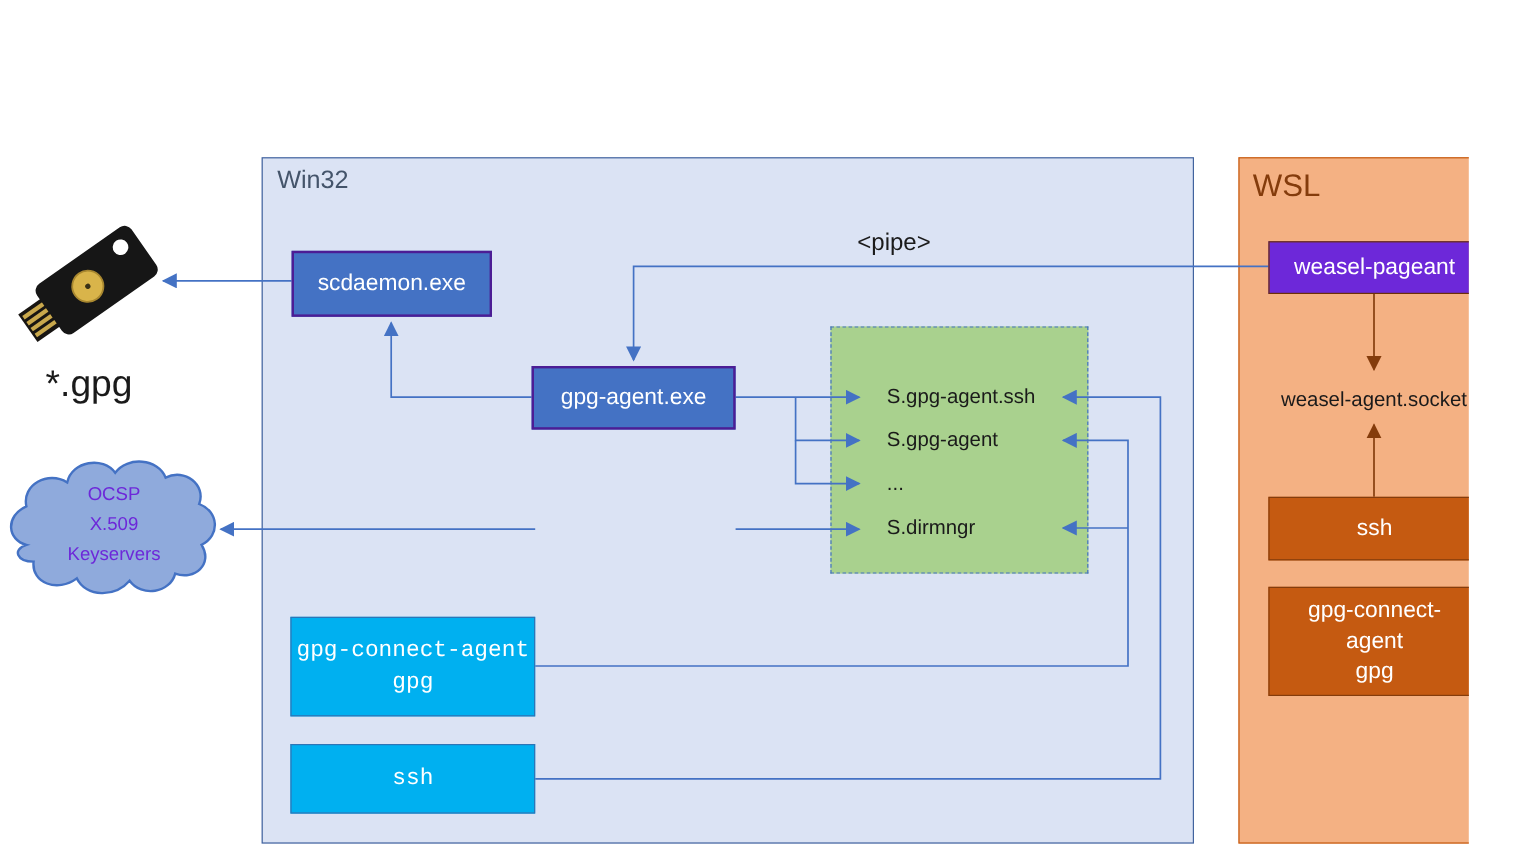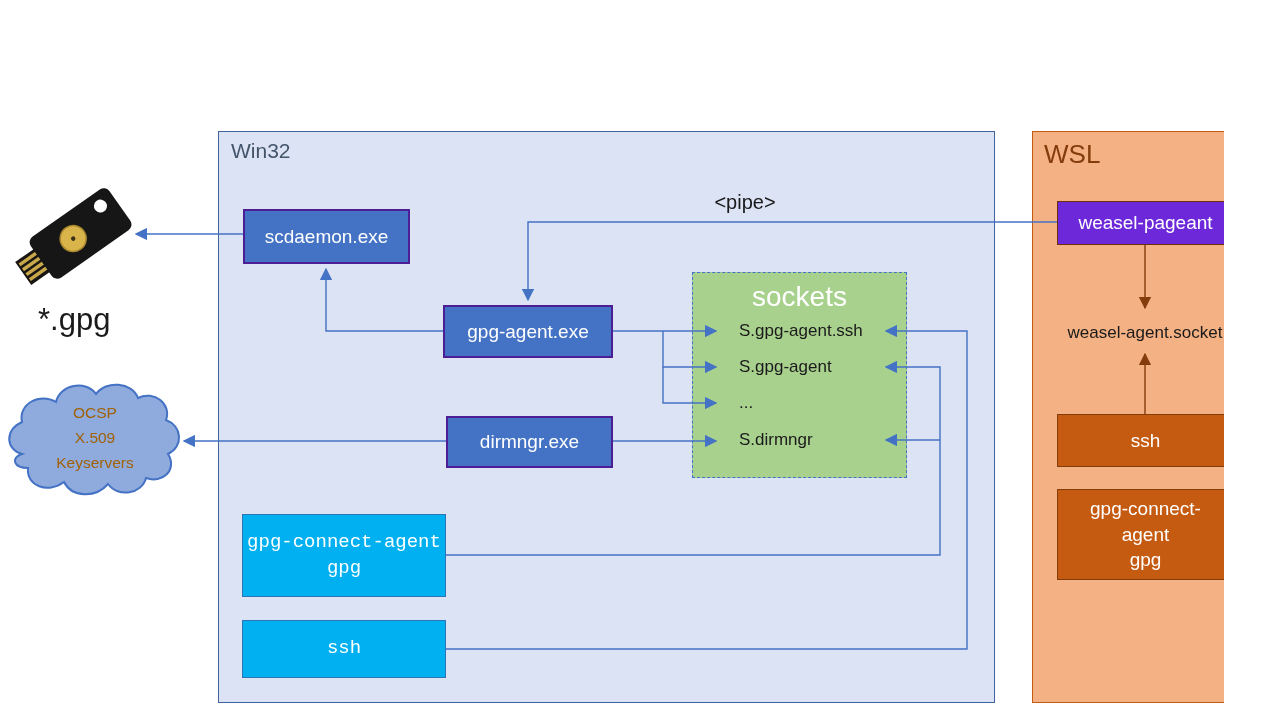--- a/index.html
+++ b/index.html
@@ -17,36 +17,35 @@
   .cyan{background:#00b0f0;border:1px solid #2e75b6;font-family:Liberation Mono, monospace;}
   .col{flex-direction:column;}
   .sockets{position:absolute;left:692px;top:272px;width:215px;height:206px;box-sizing:border-box;
            background:#a9d18e;border:1.5px dashed #4472c4;}
   .sockets-title{position:absolute;left:0;top:8px;width:100%;text-align:center;
                  color:#ffffff;font-size:28px;}
   .sock-entry{position:absolute;left:46px;height:22px;color:#1a1a1a;font-size:17px;white-space:nowrap;}
   .weasel{background:#6d28d9;border:1px solid #6b2f09;}
   .wslproc{background:#c55a11;border:1px solid #843c0c;}
   .plain-label{position:absolute;color:#1a1a1a;white-space:nowrap;}
-  .cloud-text{position:absolute;color:#a16207;font-size:15.5px;text-align:center;line-height:25px;}
+  .cloud-text{position:absolute;color:#6d28d9;font-size:15.5px;text-align:center;line-height:25px;}
   svg{display:block;}
   .overlay{position:absolute;left:0;top:0;pointer-events:none;}
 </style>
 </head>
 <body>
 
 <div class="stage">
 
   <div class="container-box win32"></div>
   <div class="container-box wsl"></div>
   <div class="container-label" style="left:231px;top:139px;">Win32</div>
   <div class="wsl-label" style="left:1044px;top:139px;">WSL</div>
 
   <div class="sockets">
-    <div class="sockets-title">sockets</div>
     <div class="sock-entry" style="top:48px;">S.gpg-agent.ssh</div>
     <div class="sock-entry" style="top:84px;">S.gpg-agent</div>
     <div class="sock-entry" style="top:120px;">...</div>
     <div class="sock-entry" style="top:157px;">S.dirmngr</div>
   </div>
 
   <svg class="abs" style="left:0;top:372px;" width="192" height="140" viewBox="0 0 192 140">
     <path d="M 22 82 C 6 78 4 58 22 50 C 18 32 40 20 56 30 C 60 12 86 8 96 22
              C 106 8 132 10 138 26 C 154 18 172 32 166 48 C 182 54 184 74 168 82
              C 178 98 162 112 146 106 C 142 122 118 126 108 112 C 96 126 72 126 64 110
@@ -99,21 +98,20 @@
     </g>
     <g fill="none" stroke="#843c0c" stroke-width="1.4">
       <path d="M 1145 245 L 1145 308" marker-end="url(#mbr)"></path>
       <path d="M 1145 414 L 1145 354" marker-end="url(#mbr)"></path>
       <path d="M 1234 528 L 1267 528 L 1267 333 L 1250 333" marker-end="url(#mbr)"></path>
     </g>
   </svg>
 
   <div class="pbox blue" style="left:243px;top:209px;width:167px;height:55px;">scdaemon.exe</div>
   <div class="pbox blue" style="left:443px;top:305px;width:170px;height:53px;">gpg-agent.exe</div>
-  <div class="pbox blue" style="left:446px;top:416px;width:167px;height:52px;">dirmngr.exe</div>
   <div class="pbox cyan col" style="left:242px;top:514px;width:204px;height:83px;">
     <div>gpg-connect-agent</div>
     <div>gpg</div>
   </div>
   <div class="pbox cyan" style="left:242px;top:620px;width:204px;height:58px;">ssh</div>
 
   <div class="pbox weasel" style="left:1057px;top:201px;width:177px;height:44px;">weasel-pageant</div>
   <div class="plain-label" style="left:1045px;top:323px;width:200px;text-align:center;font-size:17px;">weasel-agent.socket</div>
   <div class="pbox wslproc" style="left:1057px;top:414px;width:177px;height:53px;">ssh</div>
   <div class="pbox wslproc col" style="left:1057px;top:489px;width:177px;height:91px;">

